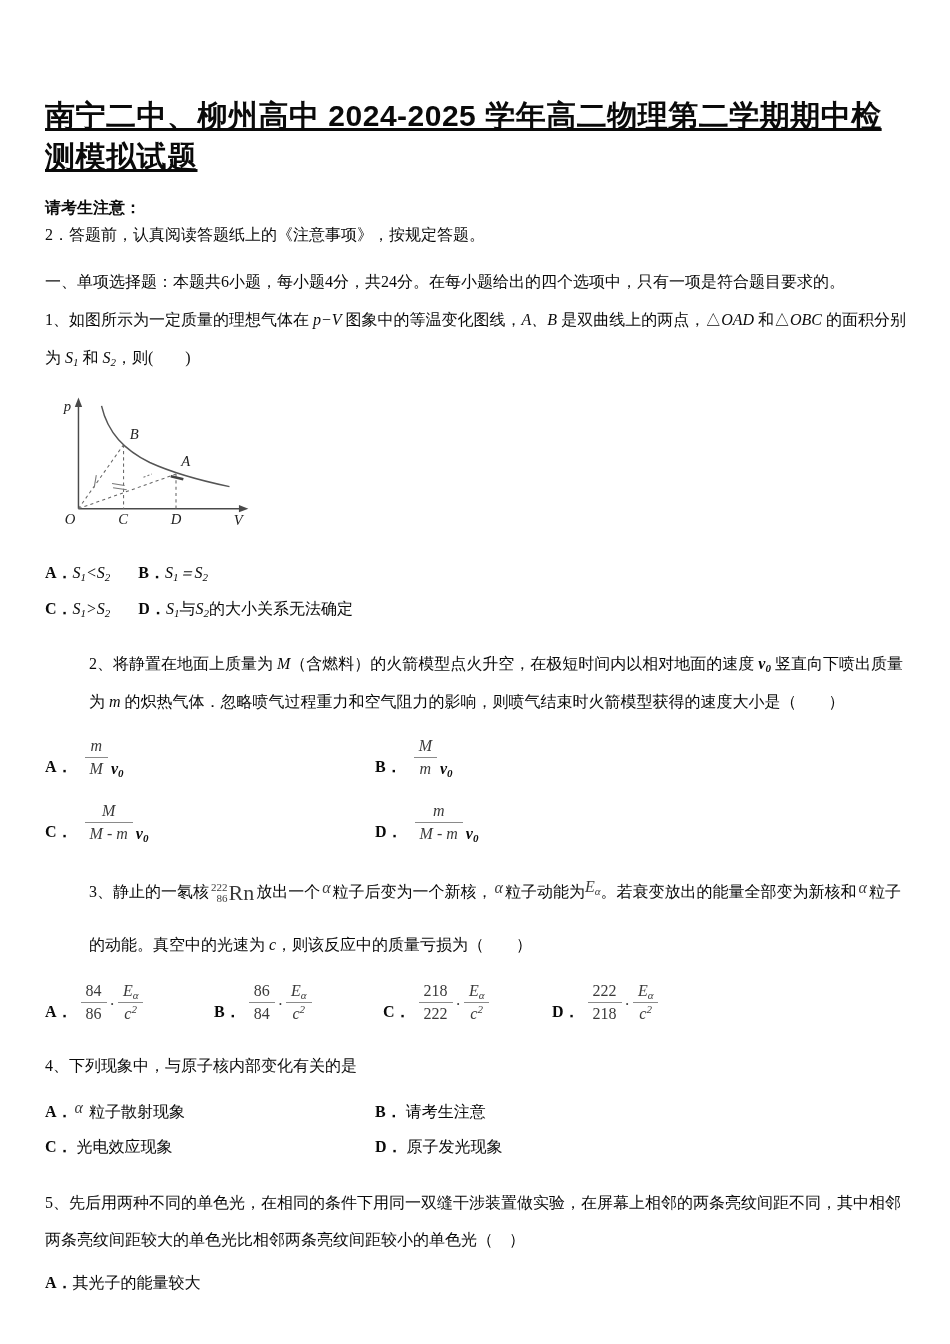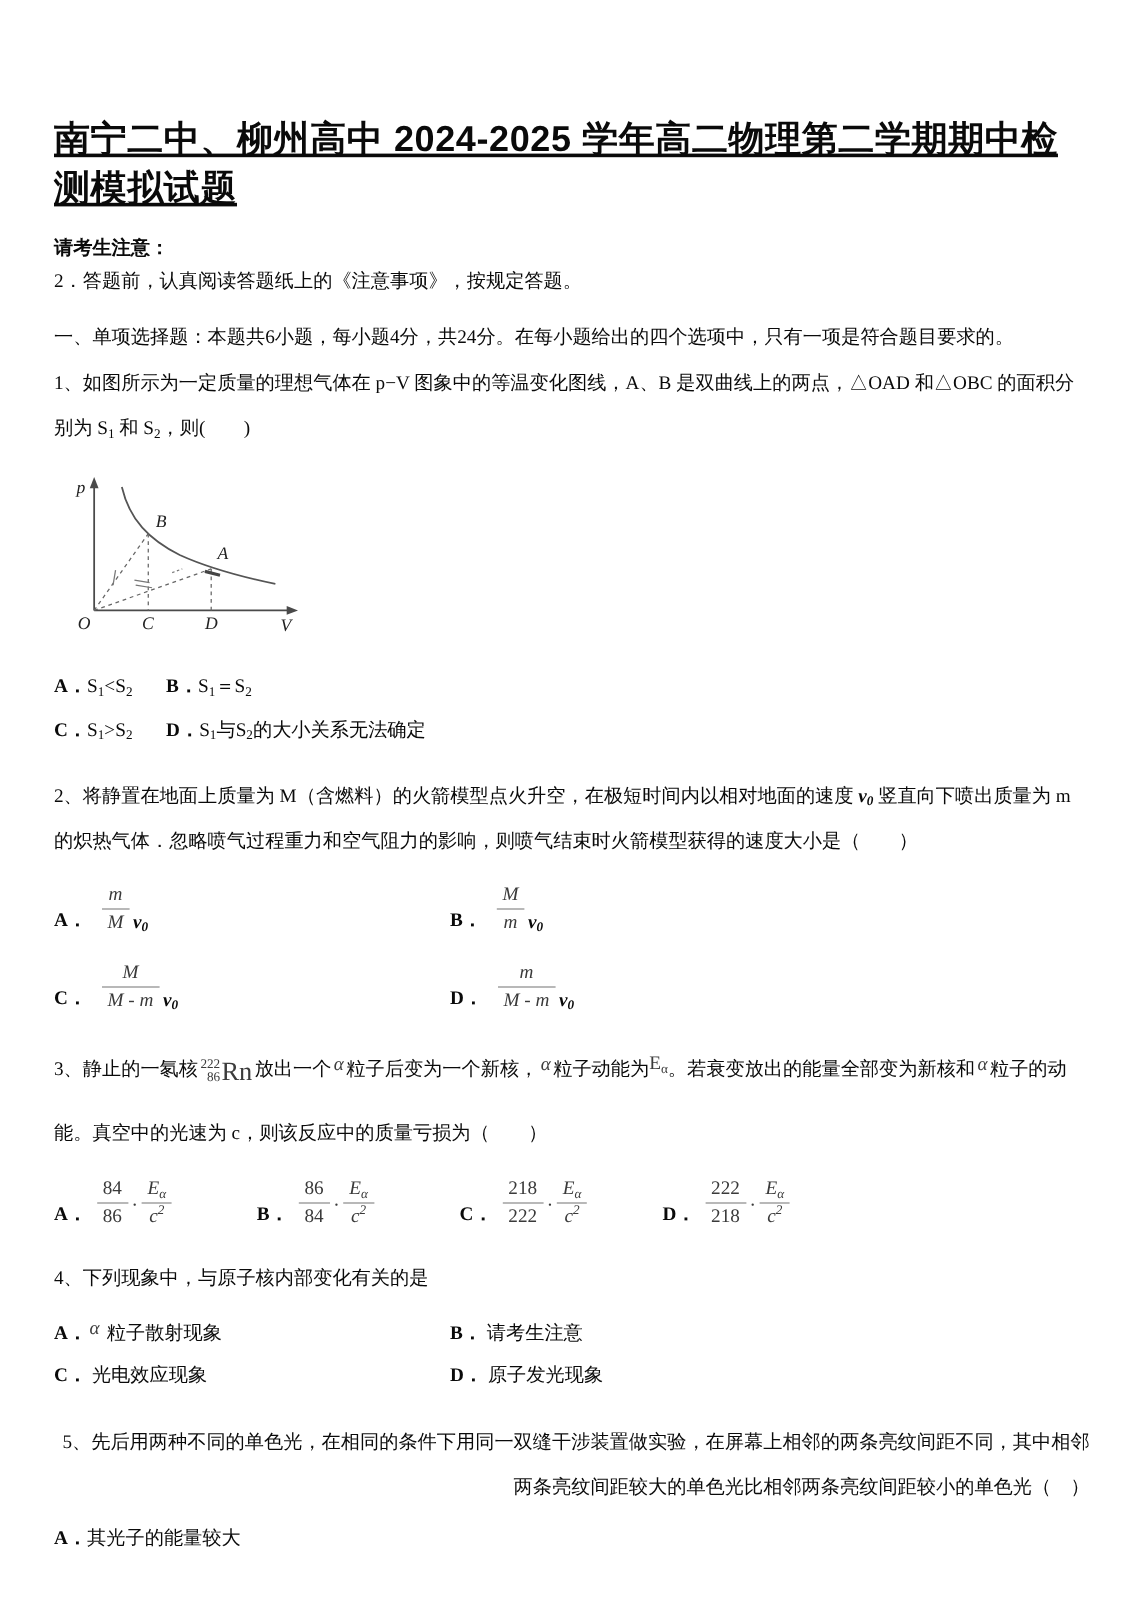--- a/index.html
+++ b/index.html
@@ -21,21 +21,21 @@
   }
 
   .notice { line-height:27px; }
   .notice-heading { font-weight:bold; }
 
   .section-heading { margin-top:20px; line-height:27px; }
 
   .stem { line-height:38px; margin-top:6px; }
   .stem-tight { line-height:37px; }
 
-  .mi { font-family:"Liberation Serif", serif; }
+  .mi { font-family:"Liberation Serif", serif; font-style:italic; }
   sub { font-size:11px; line-height:0; vertical-align:-3px; font-family:"Liberation Serif", serif; }
   sup { font-size:11px; line-height:0; vertical-align:6px; font-family:"Liberation Serif", serif; }
   .vb { font-family:"Liberation Serif", serif; font-style:italic; font-weight:bold; }
   .alpha { font-family:"Liberation Serif", serif; font-style:italic; color:#3c3c3c; position:relative; top:-4px; padding:0 2px; }
   .eterm { position:relative; top:-5px; color:#3c3c3c; }
 
   
   .figure-wrap { margin:14px 0 0 2px; height:148px; }
 
   
@@ -60,21 +60,21 @@
   .mdot { align-self:center; position:relative; top:2px; padding:0 3px; color:#3a3a3a; }
 
   .nuclide { display:inline-flex; align-items:center; position:relative; top:-6px; color:#3c3c3c; margin:0 2px; }
   .nuclide .stack { display:inline-flex; flex-direction:column; align-items:flex-end; font-size:11px; line-height:11px; margin-right:1px; }
   .nuclide .sym { font-size:22px; font-family:"Liberation Serif", serif; }
 
   .q4-grid { margin-top:10px; display:grid; grid-template-columns:330px 420px; line-height:35px; }
 
   .q5-optA { margin-top:8px; line-height:34px; }
 
-  .q-block { margin-top:18px; }
+  .q-block { margin-top:18px;margin-left:44px; }
 </style>
 </head>
 <body>
 
 <div class="page">
 
   <div class="title">南宁二中、柳州高中 2024-2025 学年高二物理第二学期期中检测模拟试题</div>
 
   <div class="notice">
     <div class="notice-heading">请考生注意：</div>
@@ -230,18 +230,18 @@
   </div>
 
   <div class="stem stem-tight" style="margin-top:24px;">4、下列现象中，与原子核内部变化有关的是</div>
   <div class="q4-grid">
     <div><span class="opt-label">A．</span><span class="alpha">α</span><span> 粒子散射现象</span></div>
     <div><span class="opt-label">B．</span><span class="alpha"></span><span>请考生注意</span></div>
     <div><span class="opt-label">C．</span><span class="alpha"></span><span>光电效应现象</span></div>
     <div><span class="opt-label">D．</span><span class="alpha"></span><span>原子发光现象</span></div>
   </div>
 
-  <div class="stem stem-tight" style="margin-top:20px;text-align:right;">5、先后用两种不同的单色光，在相同的条件下用同一双缝干涉装置做实验，在屏幕上相邻的两条亮纹间距不同，其中相邻两条亮纹间距较大的单色光比相邻两条亮纹间距较小的单色光（　）</div>
+  <div class="stem stem-tight" style="margin-top:20px;">5、先后用两种不同的单色光，在相同的条件下用同一双缝干涉装置做实验，在屏幕上相邻的两条亮纹间距不同，其中相邻两条亮纹间距较大的单色光比相邻两条亮纹间距较小的单色光（　）</div>
   <div class="q5-optA">
     <span class="opt-label">A．</span><span>其光子的能量较大</span>
   </div>
 
 </div>
 
 </body></html>

